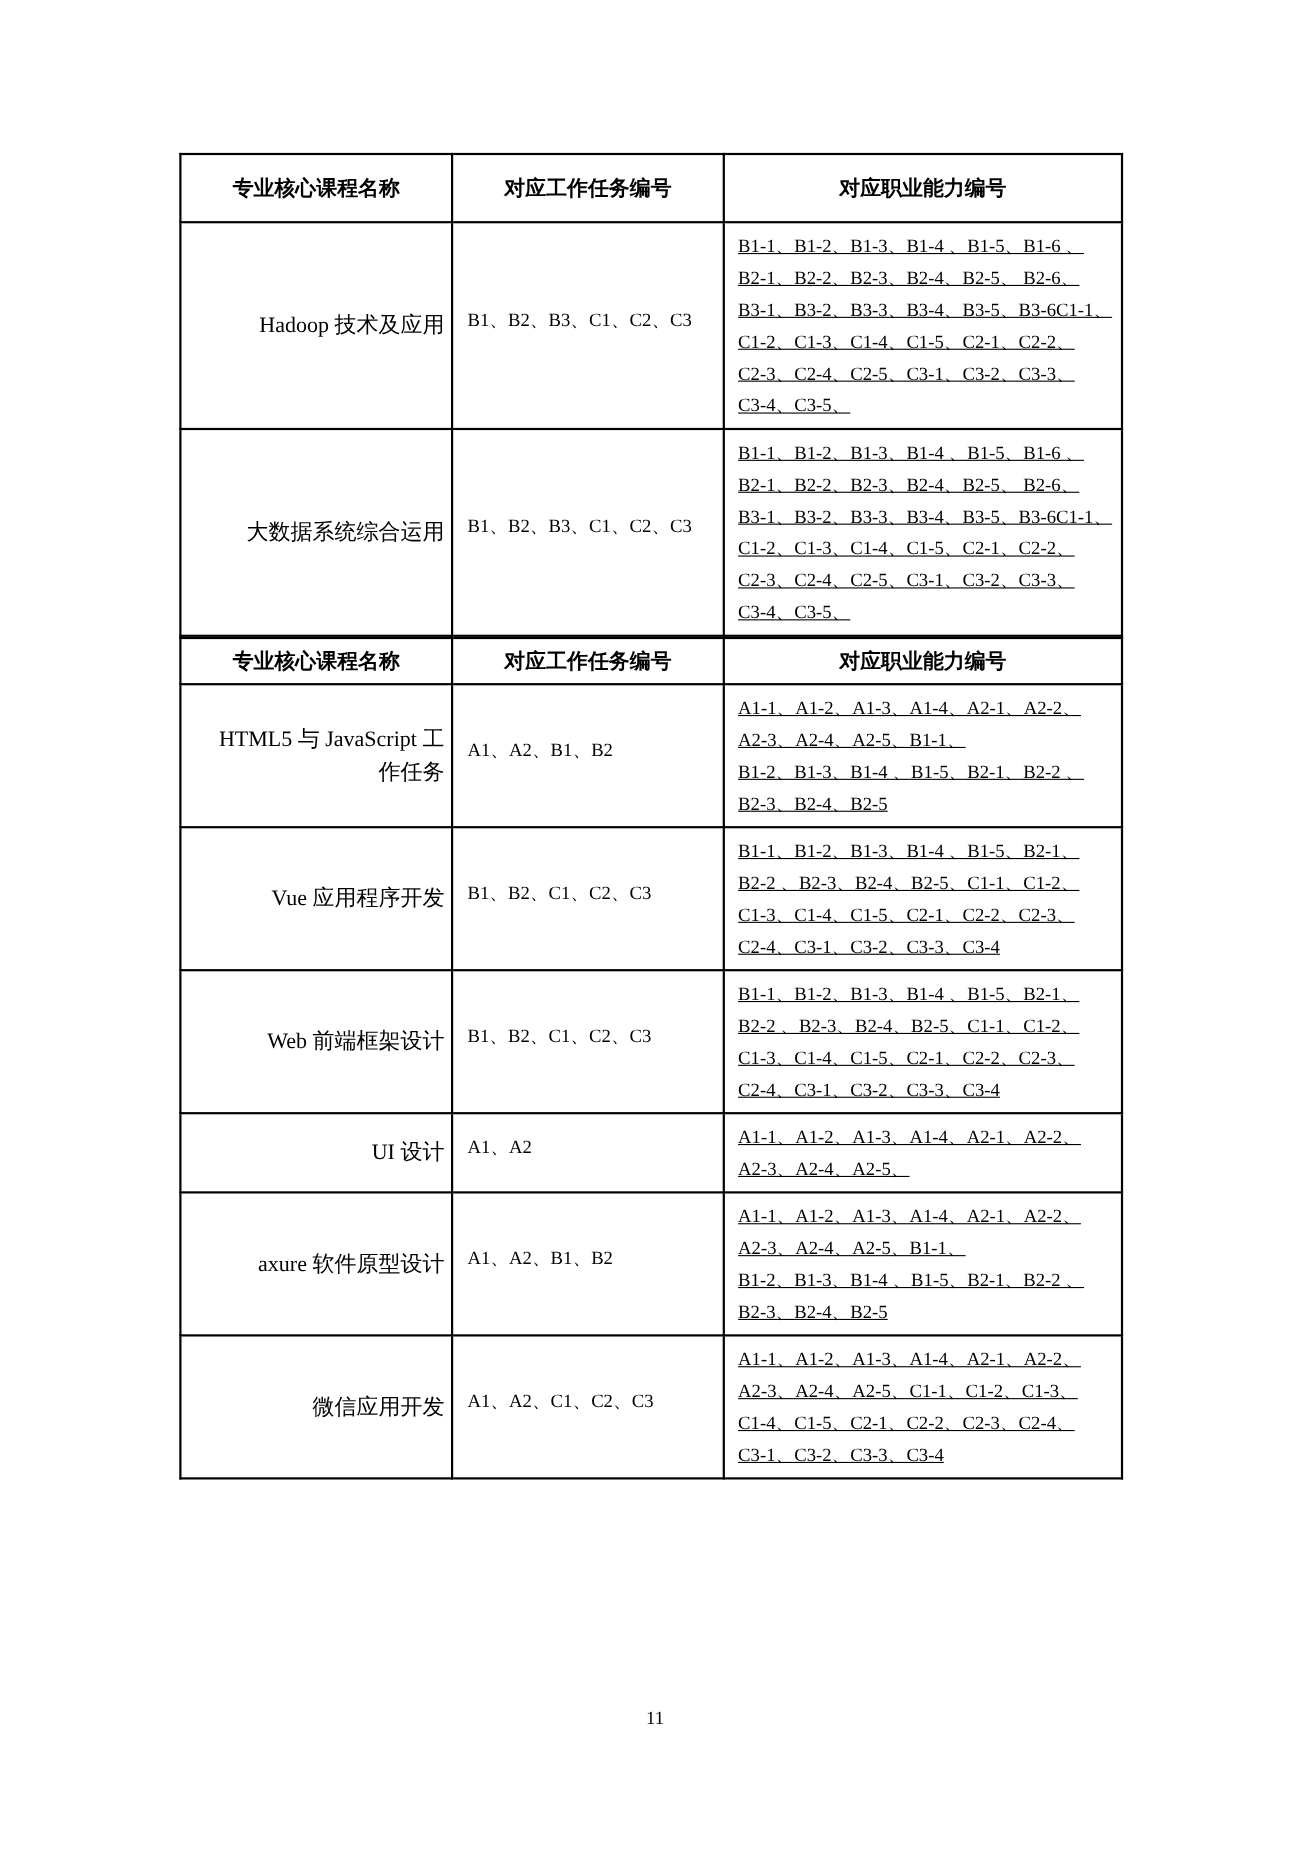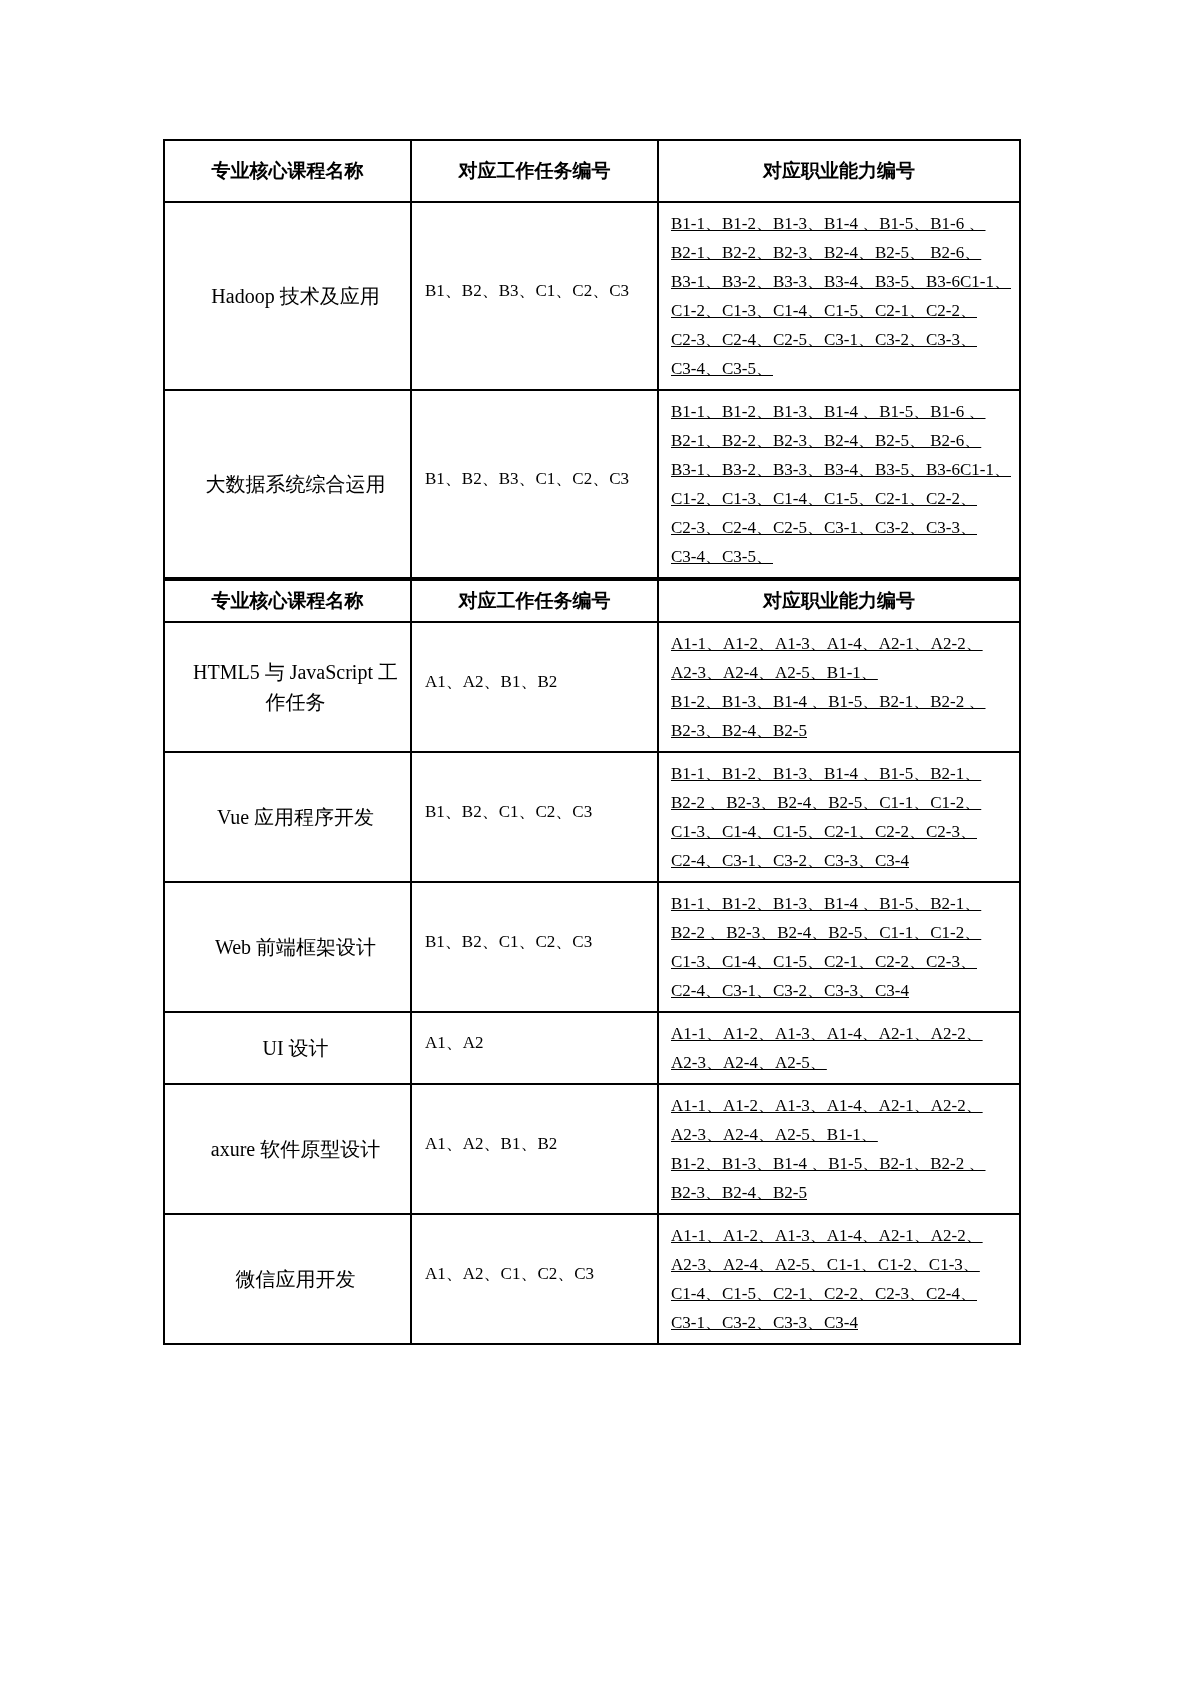--- a/index.html
+++ b/index.html
@@ -16,21 +16,21 @@
   .ctable th, .ctable td { border:2px solid #000; box-sizing:border-box; }
   .ctable th {
     font-family:Liberation Mono, monospace;
     font-weight:bold; font-size:19px; text-align:center;
     vertical-align:middle; padding:0;margin-left:36px;
   }
   .t1 th { height:62px; }
   .t2 th { height:42px; }
   td.c1 {
     font-size:20px; line-height:30px; vertical-align:middle;
-    padding:6px 6px 6px 22px; text-align:center;
+    padding:6px 6px 6px 22px; text-align:right;
   }
   td.c2 {
     font-size:17px; vertical-align:middle;
     padding:6px 6px 18px 13px; text-align:left;
   }
   td.c3 {
     font-size:17px; line-height:29px; vertical-align:middle;
     padding:6px 6px 6px 12px; text-align:left; white-space:pre-line;text-decoration:underline;
   }
   .section-title {
@@ -144,13 +144,14 @@
           <td class="c3">A1-1、A1-2、A1-3、A1-4、A2-1、A2-2、
 A2-3、A2-4、A2-5、C1-1、C1-2、C1-3、
 C1-4、C1-5、C2-1、C2-2、C2-3、C2-4、
 C3-1、C3-2、C3-3、C3-4</td>
         </tr>
       </tbody>
     </table>
 
   </div>
 
+  <div class="page-number">11</div>
 </div>
 
 </body></html>

